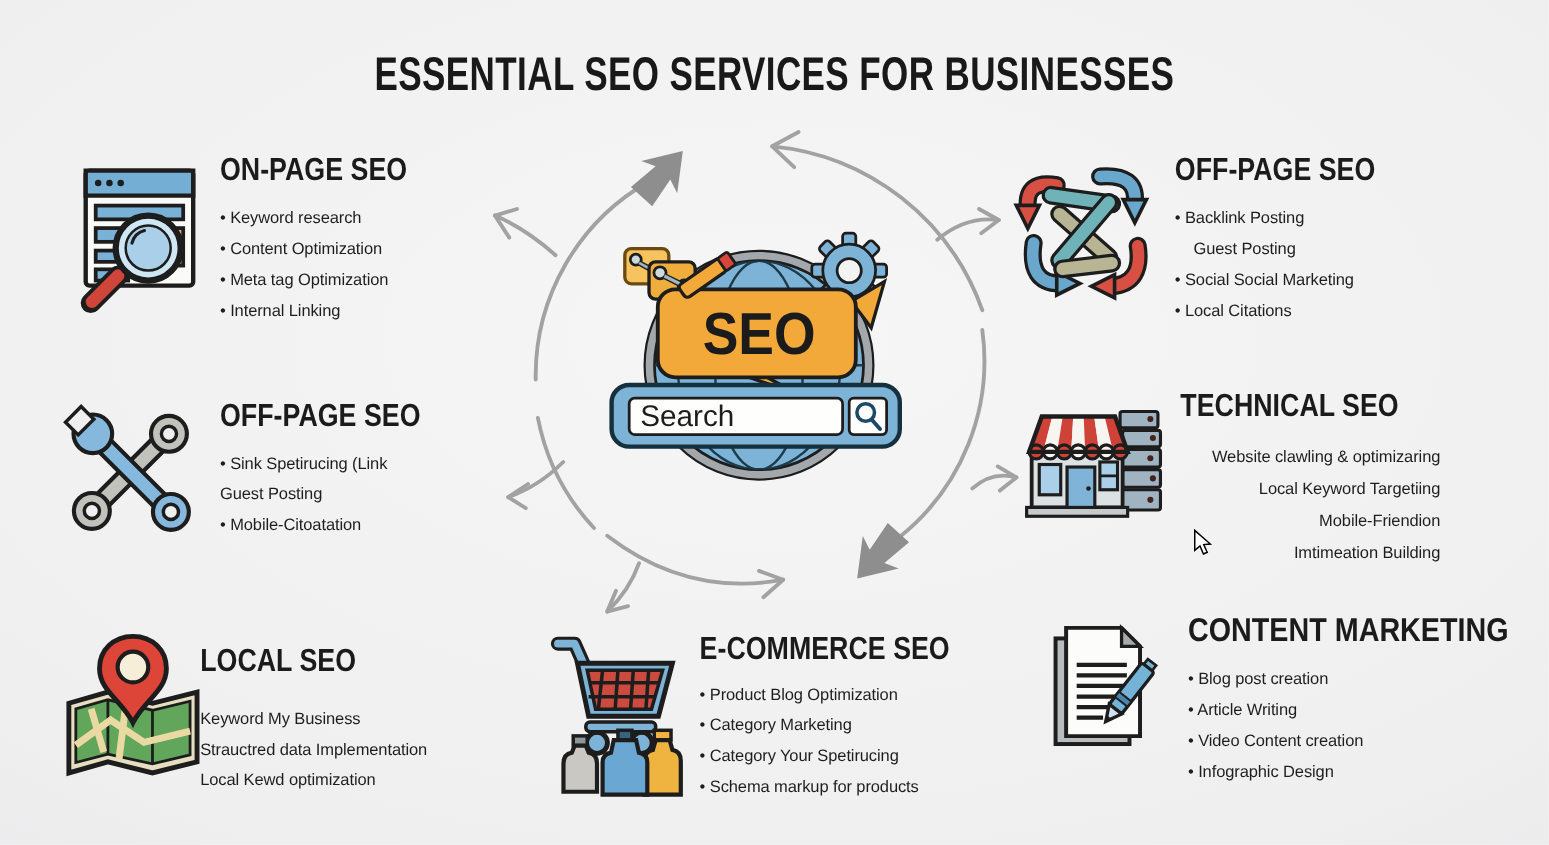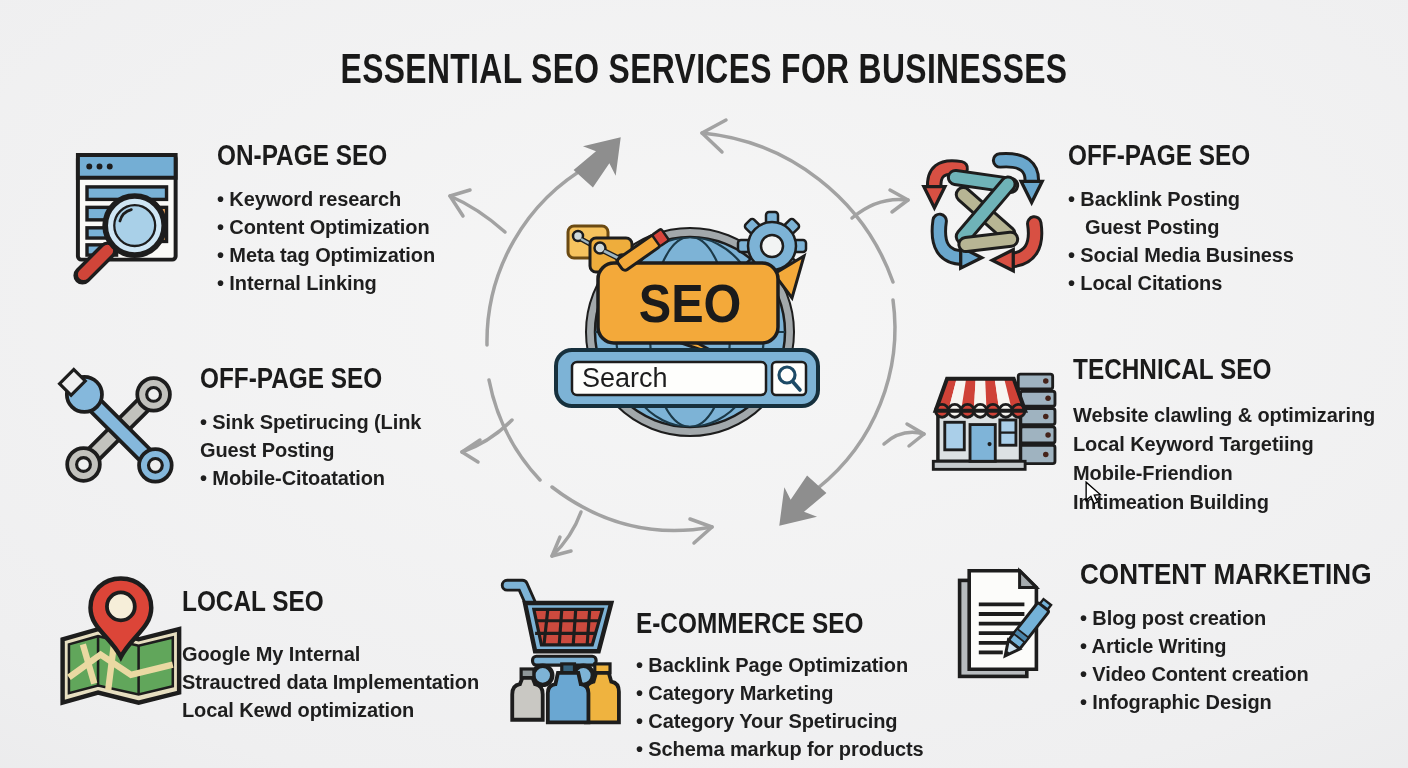--- a/index.html
+++ b/index.html
@@ -13,32 +13,32 @@
     font-size:43px;font-weight:700;color:#191919;letter-spacing:.5px;
     transform:scaleX(.74);transform-origin:50% 50%;white-space:nowrap;z-index:3;
   }
   .sec{position:absolute;z-index:3;}
   .sec-heading{
     font-size:29px;font-weight:700;color:#1b1b1b;white-space:nowrap;
     transform:scaleX(.84);transform-origin:0 50%;
   }
   #sec-content .sec-heading{font-size:30px;transform:scaleX(.87);}
   .items{margin-top:13px;}
-  .item{font-size:20px;line-height:28px;color:#1e1e1e;letter-spacing:-.1px;white-space:nowrap;font-weight:bold;}
+  .item{font-size:15px;line-height:28px;color:#1e1e1e;letter-spacing:-.1px;white-space:nowrap;}
   #sec-local .items{margin-top:22px;}
   #sec-technical .items{margin-top:15px;}
-  #sec-technical .item{line-height:29px;}
+  #sec-technical .item{line-height:29px;text-align:right;}
   #sec-ecommerce .items{margin-top:11px;}
-  #sec-on-page{left:217px;top:139px;}
+  #sec-on-page{left:200px;top:139px;}
   #sec-off-page-left{left:200px;top:362px;}
   #sec-local{left:182px;top:585px;}
   #sec-off-page-right{left:1068px;top:139px;}
   #sec-technical{left:1073px;top:353px;}
   #sec-content{left:1080px;top:557px;}
-  #sec-ecommerce{left:636px;top:607px;}
+  #sec-ecommerce{left:636px;top:574px;}
   .icon{position:absolute;z-index:2;}
   .icon svg{display:block;width:100%;height:auto;}
   #icon-on-page{left:62px;top:146px;width:125px;}
   #icon-off-page-left{left:50px;top:360px;width:138px;}
   #icon-local{left:55px;top:576px;width:133px;}
   #icon-off-page-right{left:916px;top:142px;width:138px;}
   #icon-technical{left:931px;top:358px;width:132px;}
   #icon-content{left:950px;top:566px;width:120px;}
   #icon-ecommerce{left:497px;top:575px;width:127px;}
   #center-illustration{left:520px;top:192px;width:344px;height:348px;z-index:2;position:absolute;}
@@ -333,32 +333,32 @@
   <div class="items">
       <div class="item">• Sink Spetirucing (Link</div>
       <div class="item">Guest Posting</div>
       <div class="item">• Mobile-Citoatation</div>
     </div>
 </div>
 
 <div class="sec" id="sec-local">
   <div class="sec-heading">LOCAL SEO</div>
   <div class="items">
-      <div class="item">Google My Internal</div>
+      <div class="item">Keyword My Business</div>
       <div class="item">Strauctred data Implementation</div>
       <div class="item">Local Kewd optimization</div>
     </div>
 </div>
 
 <div class="sec" id="sec-off-page-right">
   <div class="sec-heading">OFF-PAGE SEO</div>
   <div class="items">
       <div class="item">• Backlink Posting</div>
       <div class="item" style="padding-left: 17px;">Guest Posting</div>
-      <div class="item">• Social Media Business</div>
+      <div class="item">• Social Social Marketing</div>
       <div class="item">• Local Citations</div>
     </div>
 </div>
 
 <div class="sec" id="sec-technical">
   <div class="sec-heading">TECHNICAL SEO</div>
   <div class="items">
       <div class="item">Website clawling &amp; optimizaring</div>
       <div class="item">Local Keyword Targetiing</div>
       <div class="item">Mobile-Friendion</div>
@@ -372,21 +372,21 @@
       <div class="item">• Blog post creation</div>
       <div class="item">• Article Writing</div>
       <div class="item">• Video Content creation</div>
       <div class="item">• Infographic Design</div>
     </div>
 </div>
 
 <div class="sec" id="sec-ecommerce">
   <div class="sec-heading">E-COMMERCE SEO</div>
   <div class="items">
-      <div class="item">• Backlink Page Optimization</div>
+      <div class="item">• Product Blog Optimization</div>
       <div class="item">• Category Marketing</div>
       <div class="item">• Category Your Spetirucing</div>
       <div class="item">• Schema markup for products</div>
     </div>
 </div>
 
 <svg id="mouse-cursor" viewBox="0 0 15 21">
   <path d="M1 1 L1 17 L5.2 13.5 L8 20 L11 18.6 L8.2 12.4 L13.5 12 Z" fill="#ffffff" stroke="#000000" stroke-width="1.2"></path>
 </svg>
 

